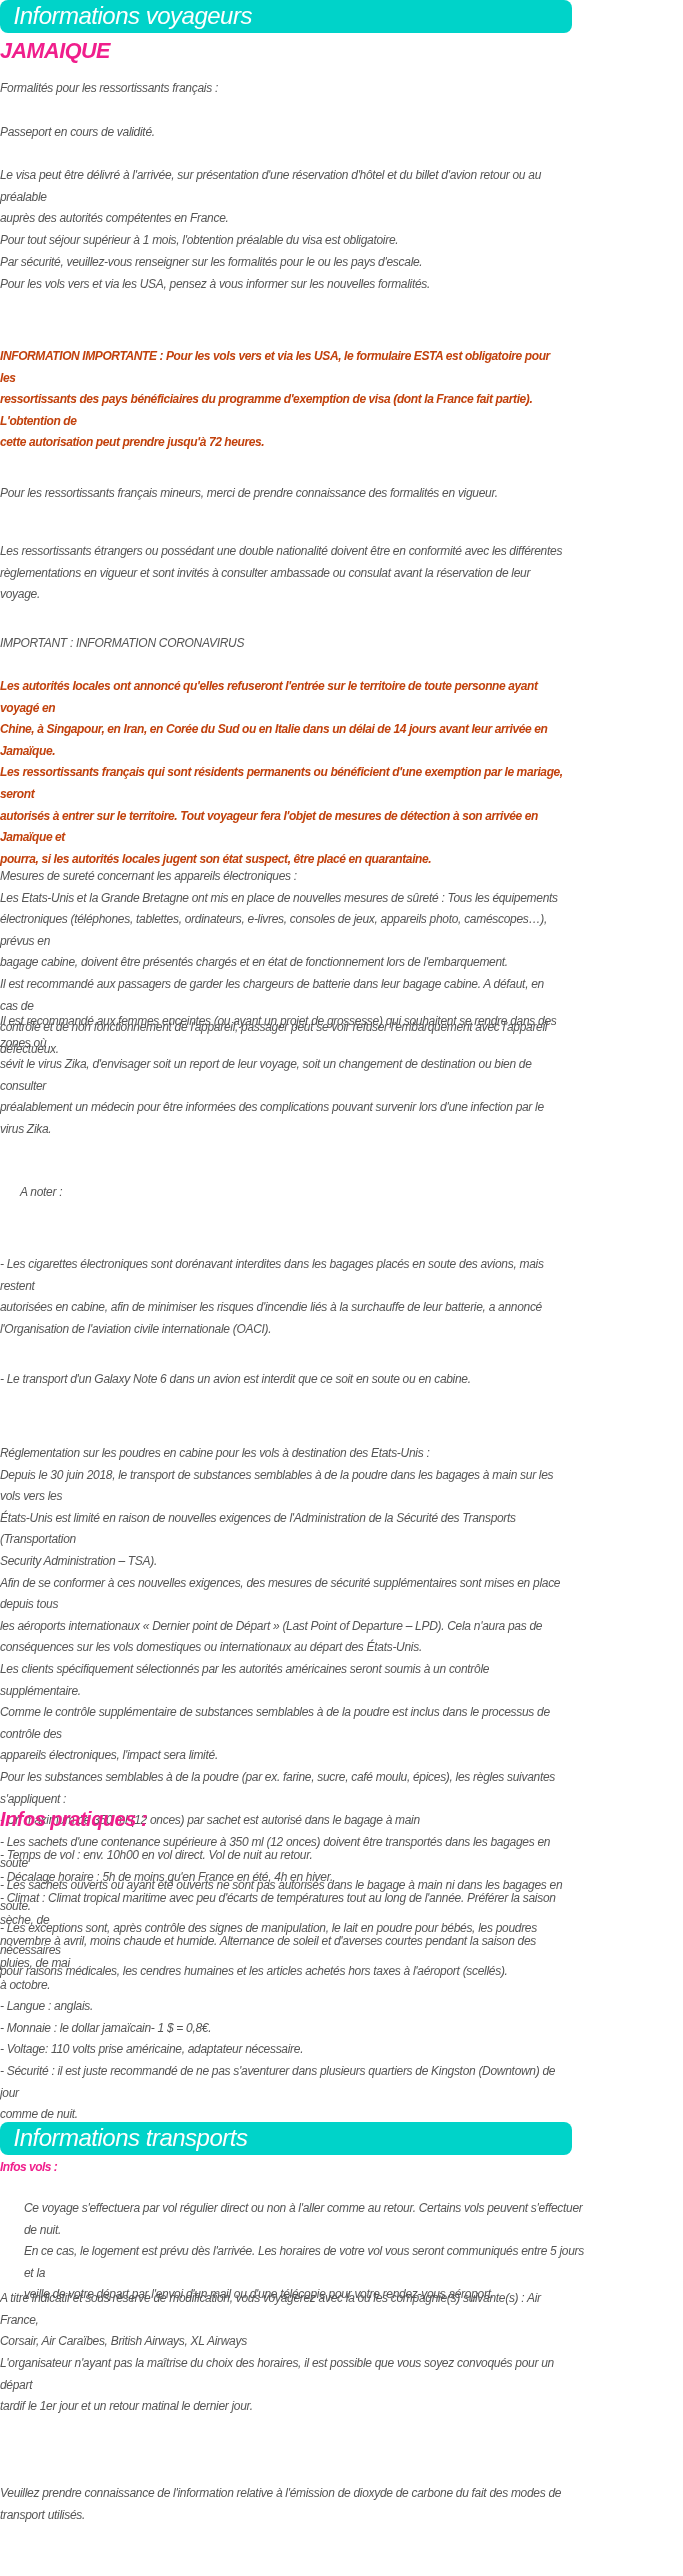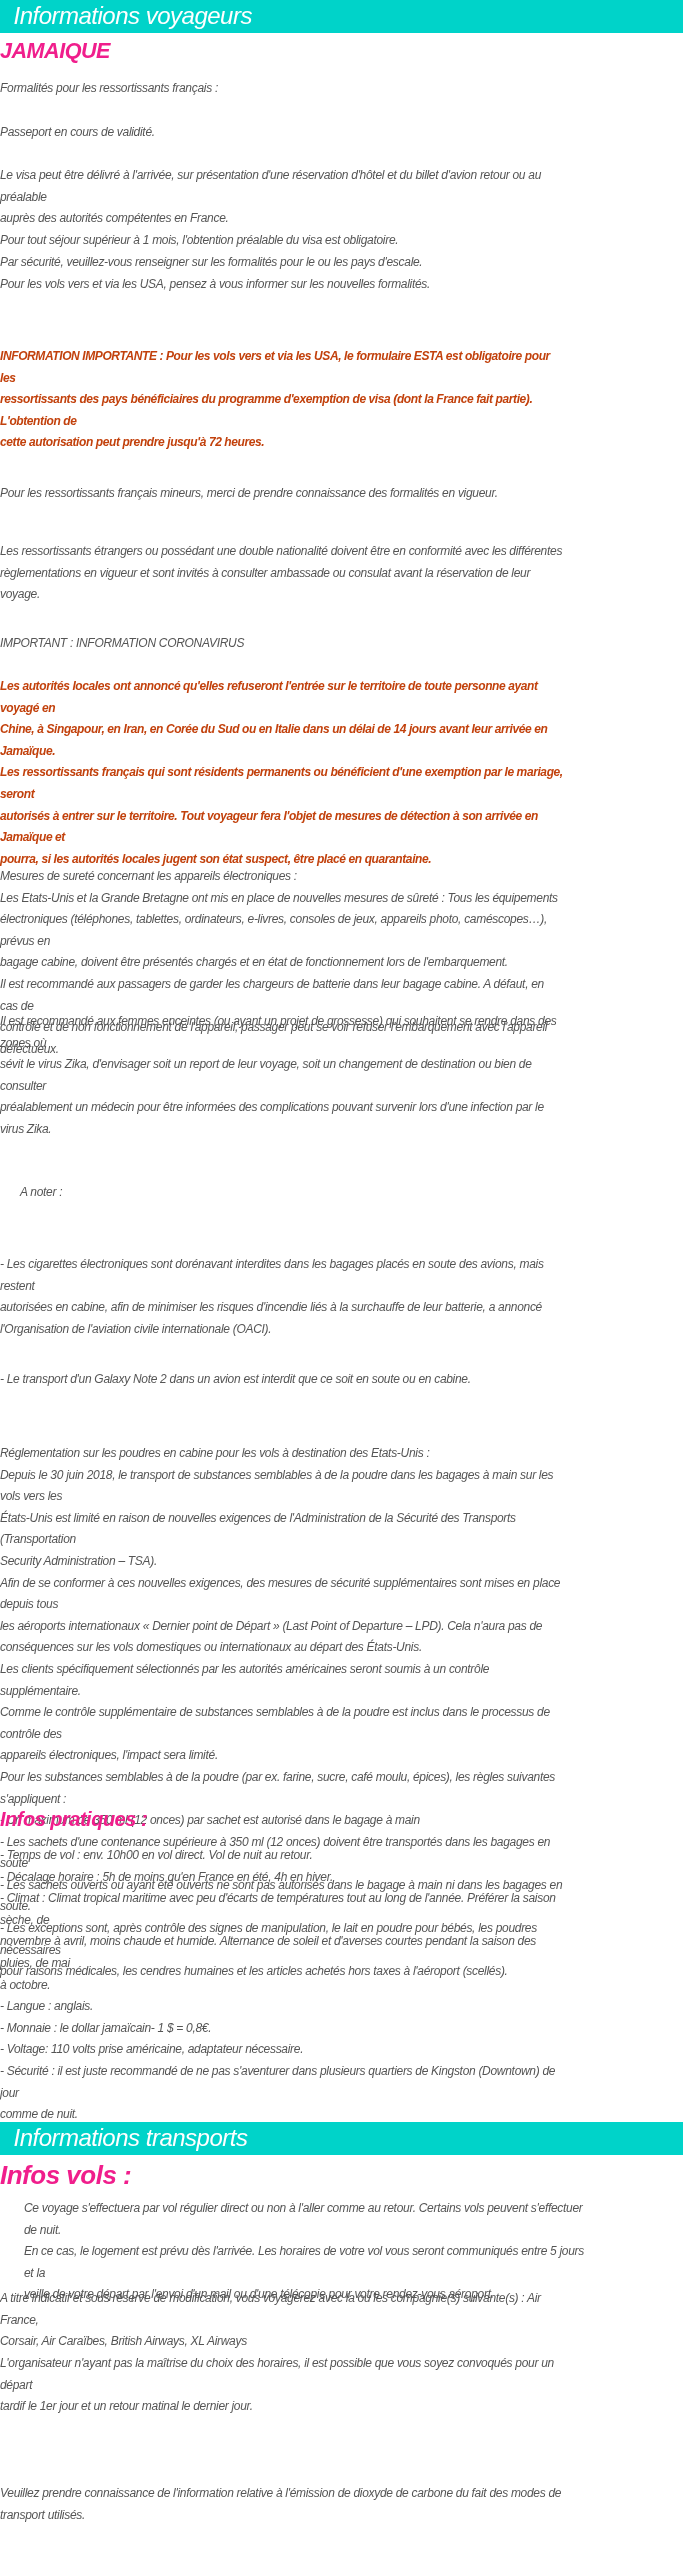--- a/index.html
+++ b/index.html
@@ -1,18 +1,18 @@
 <!DOCTYPE html>
 <html style="font-size:14.4px"><head>
 <meta charset="utf-8">
 <style>
   html, body { margin:0; padding:0; background:#ffffff; }
   body { width:684px; height:2576px; position:relative; overflow:hidden;
          font-family:"Liberation Sans", sans-serif; color:#555555; }
-  .band { position:absolute; left:0; width:683px; height:33px; background:#00d3c9; }
+  .band { position:absolute; left:0; width:572px; height:33px; background:#00d3c9;border-radius:8px; }
   .band span { position:absolute; left:13.5px; top:1.8px; font-size:24px; font-style:italic;
                color:#ffffff; letter-spacing:-0.5px; font-family:"Liberation Sans", sans-serif; }
   .pink { position:absolute; left:0; font-style:italic; font-weight:bold; color:#f01e8c;
           letter-spacing:-0.5px; font-family:"Liberation Sans", sans-serif;text-align:center; }
   .txt { position:absolute; left:0; width:564px; font-size:12px; line-height:21.6px;
          font-style:italic; color:#555555; letter-spacing:-0.3px; white-space:pre-line; margin:0; }
   .txt.b { font-weight:bold; color:#c2410c; letter-spacing:-0.4px; }
 </style>
 </head>
 <body>
@@ -48,21 +48,21 @@
 Il est recommandé aux passagers de garder les chargeurs de batterie dans leur bagage cabine. A défaut, en cas de
 contrôle et de non fonctionnement de l'appareil, passager peut se voir refuser l'embarquement avec l'appareil
 défectueux.</p>
 <p class="txt" style="top:1011px;">Il est recommandé aux femmes enceintes (ou ayant un projet de grossesse) qui souhaitent se rendre dans des zones où
 sévit le virus Zika, d'envisager soit un report de leur voyage, soit un changement de destination ou bien de consulter
 préalablement un médecin pour être informées des complications pouvant survenir lors d'une infection par le virus Zika.</p>
 <p class="txt" style="top:1182px;padding-left:20px;">A noter :</p>
 <p class="txt" style="top:1254px;">- Les cigarettes électroniques sont dorénavant interdites dans les bagages placés en soute des avions, mais restent
 autorisées en cabine, afin de minimiser les risques d'incendie liés à la surchauffe de leur batterie, a annoncé
 l'Organisation de l'aviation civile internationale (OACI).</p>
-<p class="txt" style="top:1369px;">- Le transport d'un Galaxy Note 2 dans un avion est interdit que ce soit en soute ou en cabine.</p>
+<p class="txt" style="top:1369px;">- Le transport d'un Galaxy Note 6 dans un avion est interdit que ce soit en soute ou en cabine.</p>
 <p class="txt" style="top:1443px;">Réglementation sur les poudres en cabine pour les vols à destination des Etats-Unis :
 Depuis le 30 juin 2018, le transport de substances semblables à de la poudre dans les bagages à main sur les vols vers les
 États-Unis est limité en raison de nouvelles exigences de l'Administration de la Sécurité des Transports (Transportation
 Security Administration – TSA).
 Afin de se conformer à ces nouvelles exigences, des mesures de sécurité supplémentaires sont mises en place depuis tous
 les aéroports internationaux « Dernier point de Départ » (Last Point of Departure – LPD). Cela n'aura pas de
 conséquences sur les vols domestiques ou internationaux au départ des États-Unis.
 Les clients spécifiquement sélectionnés par les autorités américaines seront soumis à un contrôle supplémentaire.
 Comme le contrôle supplémentaire de substances semblables à de la poudre est inclus dans le processus de contrôle des
 appareils électroniques, l'impact sera limité.
@@ -82,21 +82,21 @@
 - Langue : anglais.
 - Monnaie : le dollar jamaïcain- 1 $ = 0,8€.
 - Voltage: 110 volts prise américaine, adaptateur nécessaire.
 - Sécurité : il est juste recommandé de ne pas s'aventurer dans plusieurs quartiers de Kingston (Downtown) de jour
 comme de nuit.
 - Santé : Pas de vaccin obligatoire.</p>
 
 <div class="band" style="top:2122px;">
   <span>Informations transports</span>
 </div>
-<div class="pink" style="top:2160px;font-size:26px;">Infos vols :</div>
+<div class="pink" style="top:2160px;font-size:12px;">Infos vols :</div>
 
 <p class="txt" style="top:2198px;padding-left:24px;">Ce voyage s'effectuera par vol régulier direct ou non à l'aller comme au retour. Certains vols peuvent s'effectuer de nuit.
 En ce cas, le logement est prévu dès l'arrivée.   Les horaires de votre vol vous seront communiqués entre 5 jours et la
 veille de votre départ par l'envoi d'un mail ou d'une télécopie pour votre rendez-vous aéroport.</p>
 <p class="txt" style="top:2288px;">A titre indicatif et sous réserve de modification, vous voyagerez avec la ou les compagnie(s) suivante(s) : Air France,
 Corsair, Air Caraïbes, British Airways, XL Airways</p>
 <p class="txt" style="top:2353px;">L'organisateur n'ayant pas la maîtrise du choix des horaires, il est possible que vous soyez convoqués pour un départ
 tardif le 1er jour et un retour matinal le dernier jour.</p>
 <p class="txt" style="top:2483px;">Veuillez prendre connaissance de l'information relative à l'émission de dioxyde de carbone du fait des modes de
 transport utilisés.</p>

